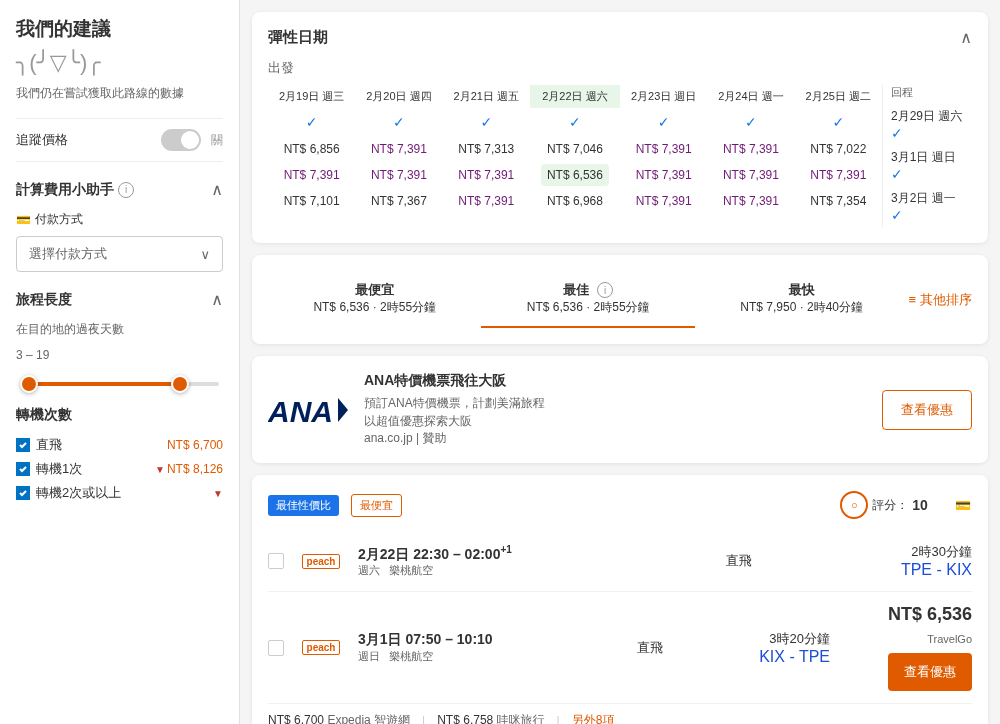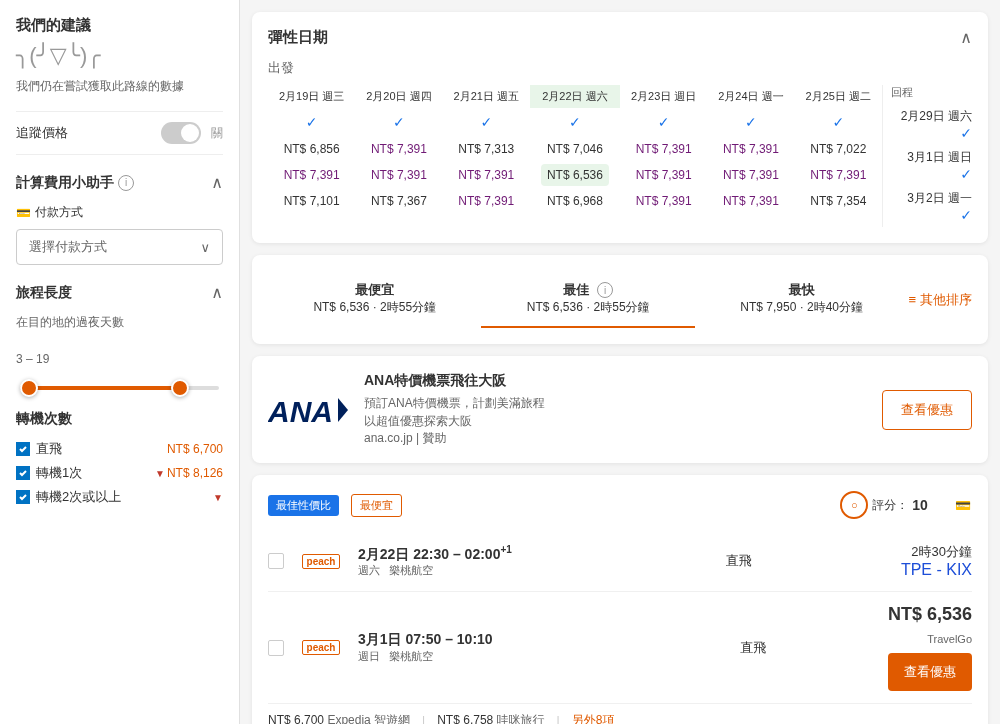--- a/index.html
+++ b/index.html
@@ -7,37 +7,37 @@
 
     
     .sidebar {
       width: 240px;
       min-width: 240px;
       background: #fff;
       padding: 16px;
       border-right: 1px solid #e0e0e0;
       min-height: 724px;
     }
-    .sidebar-title { font-size: 15px; font-weight: bold; color: #333; margin-bottom: 4px; }
+    .sidebar-title { font-size: 19px; font-weight: bold; color: #333; margin-bottom: 4px; }
     .sidebar-emoji { font-size: 22px; margin: 8px 0; color: #999; }
     .sidebar-desc { font-size: 12px; color: #666; margin-bottom: 16px; line-height: 1.5; }
     .track-price-row { display: flex; align-items: center; justify-content: space-between; padding: 10px 0; border-top: 1px solid #eee; border-bottom: 1px solid #eee; margin-bottom: 12px; }
     .track-label { font-size: 13px; }
     .toggle { background: #ccc; border-radius: 12px; width: 40px; height: 22px; position: relative; display: inline-flex; align-items: center; }
     .toggle-label { font-size: 12px; color: #999; margin-left: 6px; }
     .flight-count { font-size: 12px; color: #333; margin-bottom: 4px; }
     .show-all { color: #e05a00; font-size: 12px; cursor: pointer; text-decoration: underline; }
     .section-header { display: flex; align-items: center; justify-content: space-between; margin: 18px 0 12px 0; }
     .section-title { font-size: 14px; font-weight: bold; }
     .info-icon { width: 16px; height: 16px; border-radius: 50%; border: 1px solid #999; display: inline-flex; align-items: center; justify-content: center; font-size: 10px; color: #999; margin-left: 4px; }
     .chevron { font-size: 16px; color: #666; }
     .payment-label { font-size: 12px; color: #333; margin-bottom: 8px; display: flex; align-items: center; gap: 4px; }
     .payment-select { width: 100%; border: 1px solid #ccc; border-radius: 4px; padding: 8px 12px; font-size: 13px; display: flex; align-items: center; justify-content: space-between; cursor: pointer; color: #666; }
     .trip-section { margin: 18px 0; }
-    .trip-label { font-size: 12px; color: #666; margin-bottom: 21px; }
+    .trip-label { font-size: 12px; color: #666; margin-bottom: 10px; }
     .slider-container { margin: 8px 0 16px 0; }
     .slider-track { height: 4px; background: #ddd; border-radius: 2px; position: relative; margin: 20px 4px; }
     .slider-fill { position: absolute; left: 0; right: 15%; height: 100%; background: #e05a00; border-radius: 2px; }
     .slider-thumb-left { position: absolute; left: 0; top: -7px; width: 18px; height: 18px; background: #e05a00; border-radius: 50%; border: 2px solid #fff; box-shadow: 0 1px 4px rgba(0,0,0,0.3); cursor: pointer; }
     .slider-thumb-right { position: absolute; right: 15%; top: -7px; width: 18px; height: 18px; background: #e05a00; border-radius: 50%; border: 2px solid #fff; box-shadow: 0 1px 4px rgba(0,0,0,0.3); cursor: pointer; }
     .slider-value { font-size: 12px; color: #666; }
     .transfer-section { margin: 18px 0; }
     .checkbox-row { display: flex; align-items: center; justify-content: space-between; margin: 6px 0; }
     .checkbox-left { display: flex; align-items: center; gap: 6px; }
     .checkbox { width: 14px; height: 14px; border: 1px solid #0072c3; background: #0072c3; display: inline-flex; align-items: center; justify-content: center; }
@@ -110,21 +110,21 @@
     .more-options { color: #e05a00; cursor: pointer; font-size: 12px; }
     .separator { color: #ccc; }
 
     .right-col-actions { display: flex; flex-direction: column; align-items: flex-end; gap: 8px; min-width: 130px; }
 
     
     .flex-grid-wrapper { display: flex; }
     .flex-grid-main { flex: 1; overflow: auto; }
     .flex-grid-return { min-width: 90px; border-left: 1px solid #eee; padding-left: 8px; display: flex; flex-direction: column; justify-content: flex-start; }
 
-    .return-item { text-align: right; padding: 4px 0; font-size: 12px; }
+    .return-item { text-align: left; padding: 4px 0; font-size: 12px; }
   </style>
 </head>
 <body>
 
 <div class="sidebar">
   <div class="sidebar-title">我們的建議</div>
   <div class="sidebar-emoji">╮(╯▽╰)╭</div>
   <div class="sidebar-desc">我們仍在嘗試獲取此路線的數據</div>
 
   <div class="track-price-row">
@@ -367,20 +367,24 @@
     <div class="flight-row">
       <div class="flight-checkbox"></div>
       <div class="airline-logo">
         <span class="peach-text">peach</span>
       </div>
       <div class="flight-times">
         <div class="time-range">3月1日 07:50 – 10:10</div>
         <div class="day-label">週日 &nbsp; <span class="airline-name">樂桃航空</span></div>
       </div>
       <div class="flight-type">直飛</div>
+      <div class="flight-duration">
+        <div>3時20分鐘</div>
+        <div class="route">KIX - TPE</div>
+      </div>
       <div class="right-col-actions">
         <div>
           <span class="big-price">NT$ 6,536</span>
         </div>
         <div class="travelgo">TravelGo</div>
         <button class="view-btn">查看優惠</button>
       </div>
     </div>
 
     <div class="price-compare">

